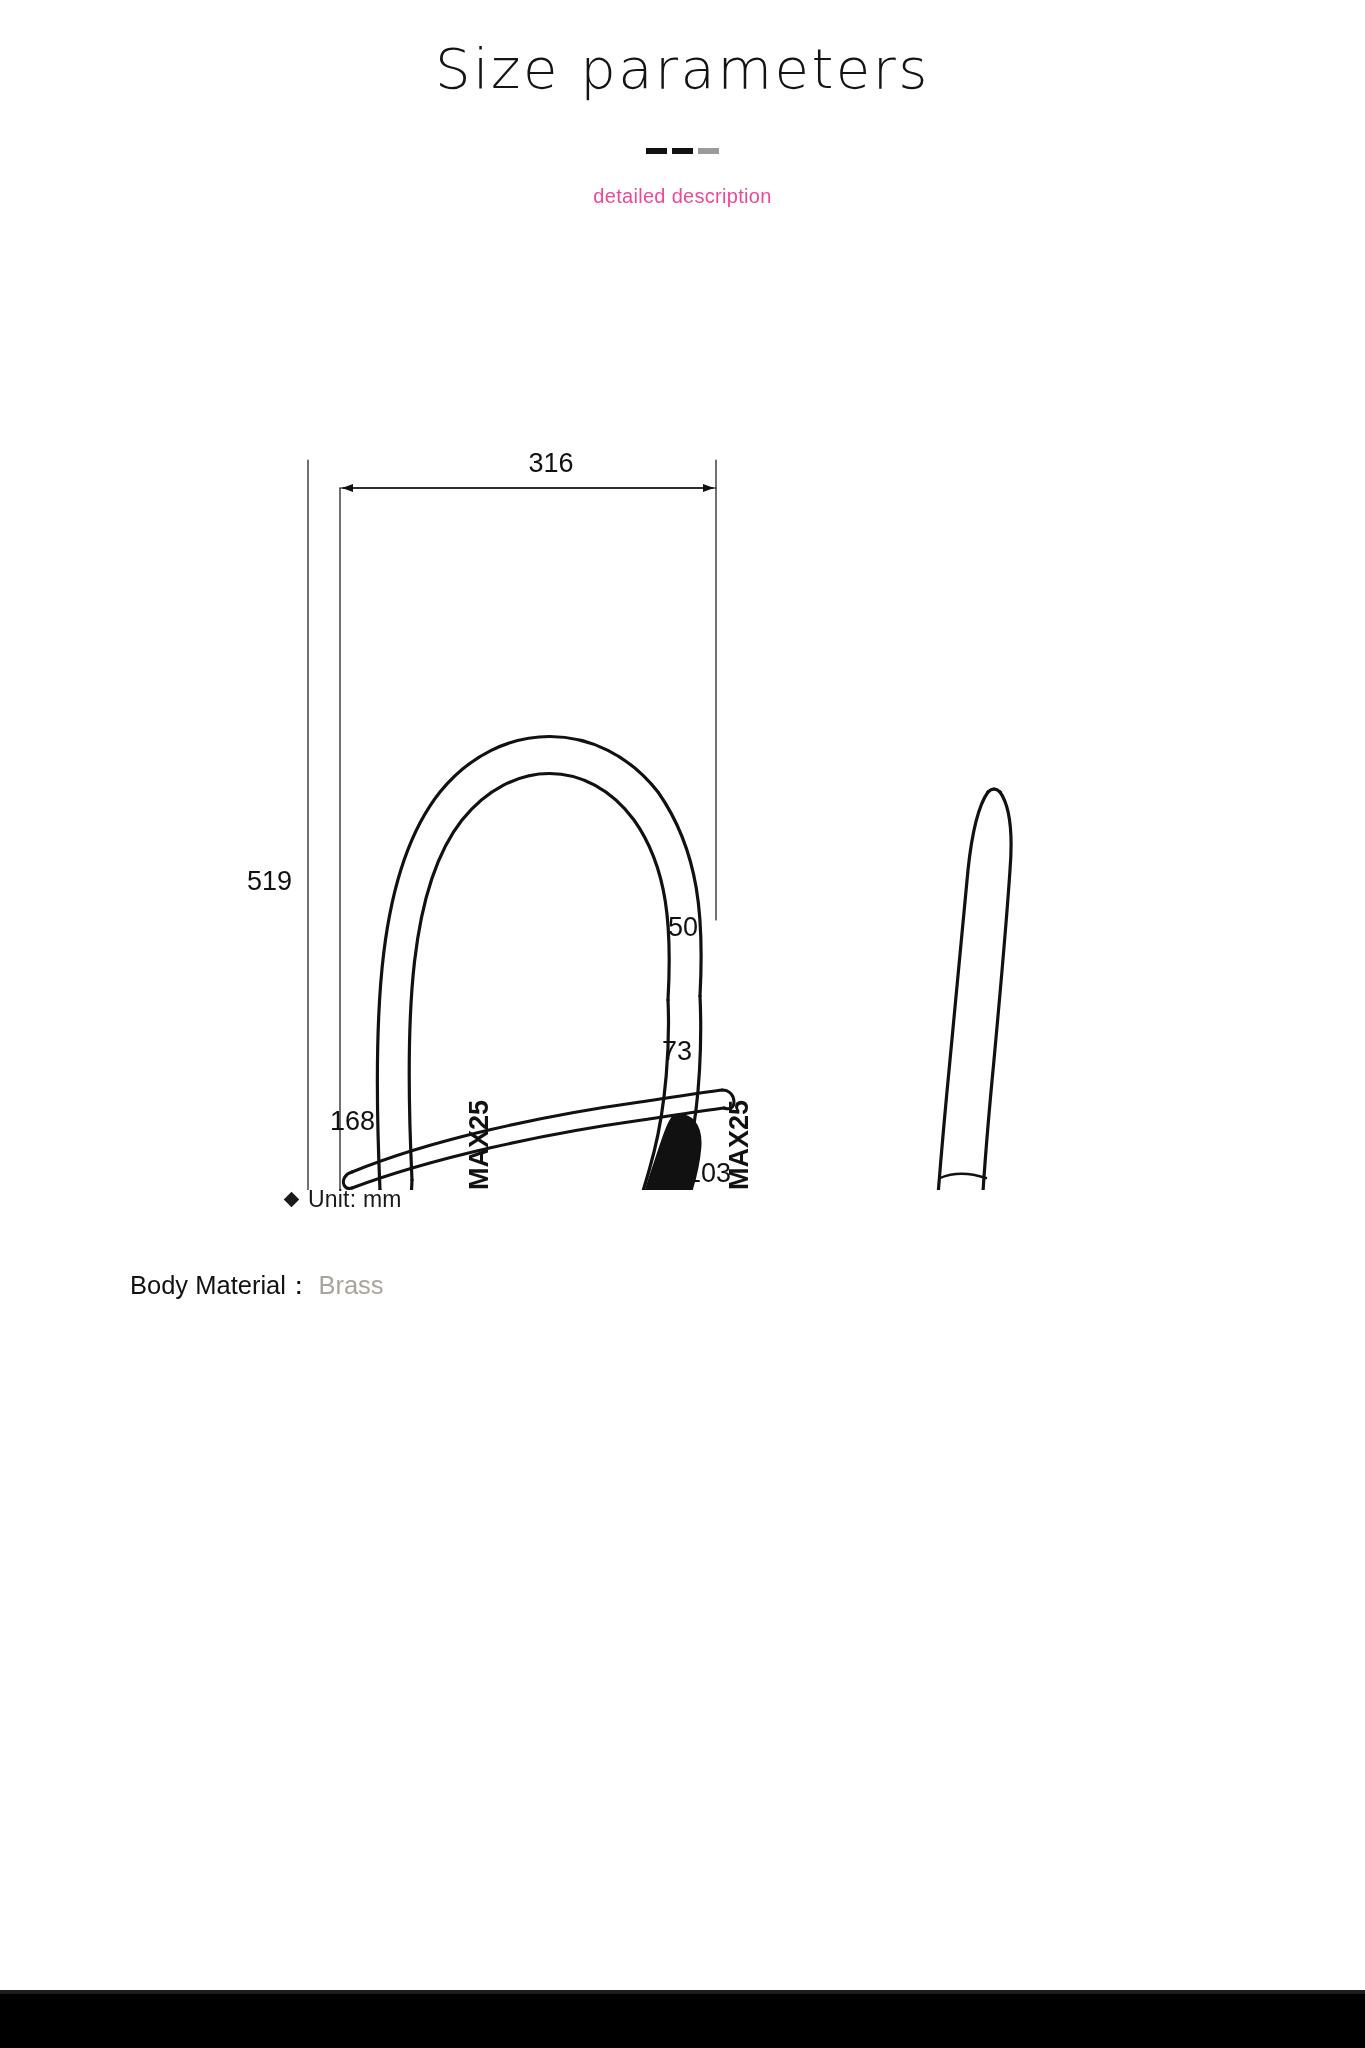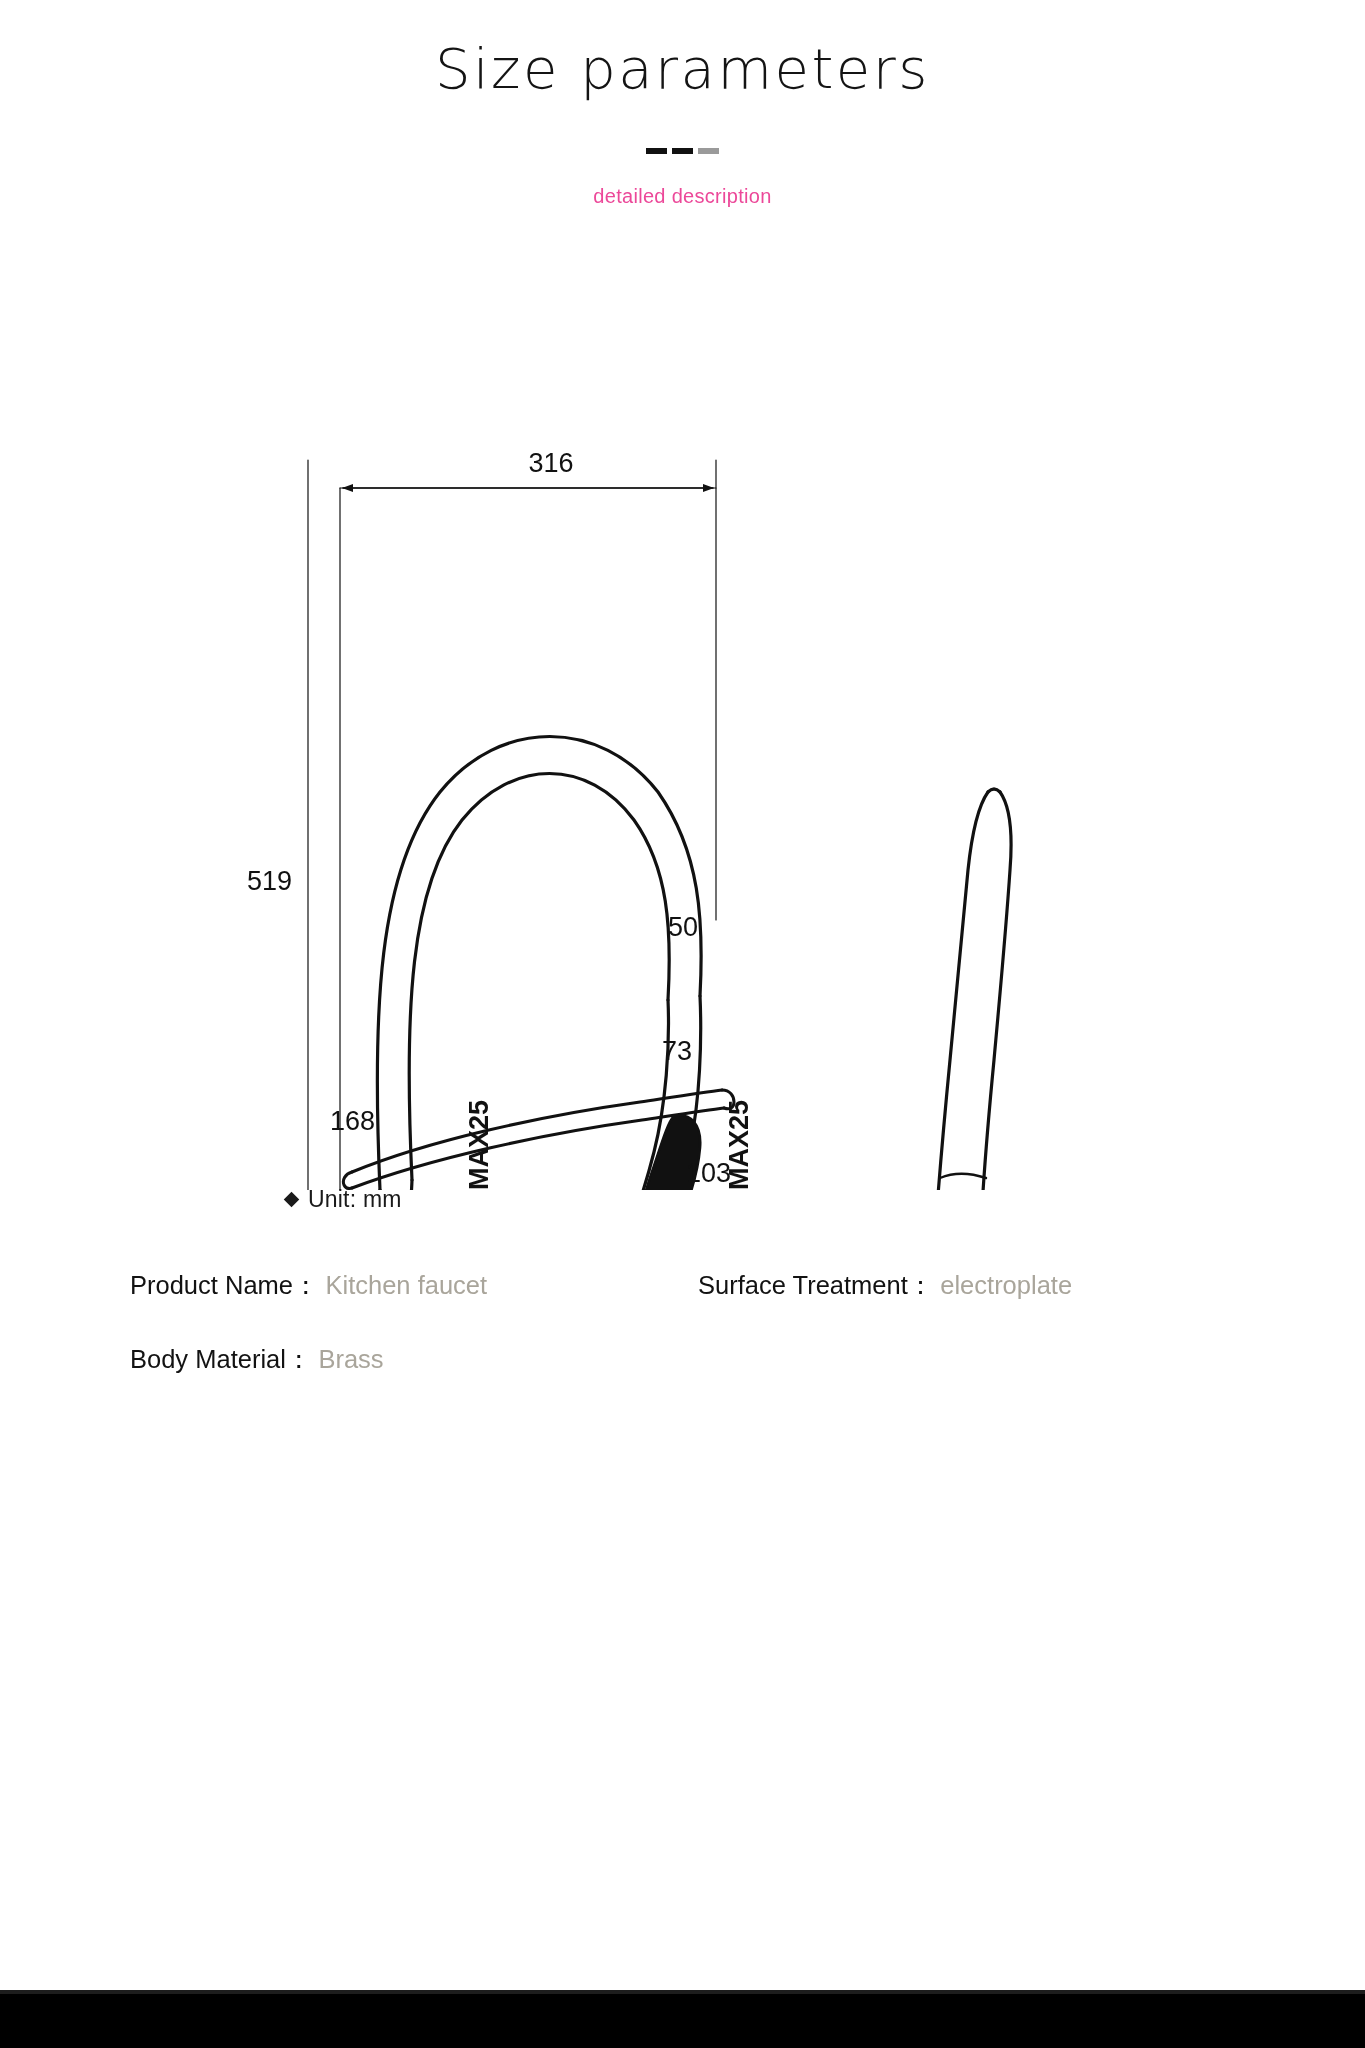--- a/index.html
+++ b/index.html
@@ -339,30 +339,24 @@
 
 <div class="unit-note">
   <span class="diamond"></span>
   <span>Unit: mm</span>
 </div>
 
 <div class="specs">
 
   <div class="spec-col left">
     <div class="spec-row">
-      <span class="spec-label">Product Name：</span><span class="spec-value">Kitchen faucet</span>
-    </div>
-    <div class="spec-row">
       <span class="spec-label">Body Material：</span><span class="spec-value">Brass</span>
     </div>
   </div>
 
   <div class="spec-col right">
-    <div class="spec-row">
-      <span class="spec-label">Surface Treatment：</span><span class="spec-value">electroplate</span>
-    </div>
   </div>
 
 </div>
 
 <div class="bottom-bar">
   <div class="edge"></div>
 </div>
 
 </body></html>

